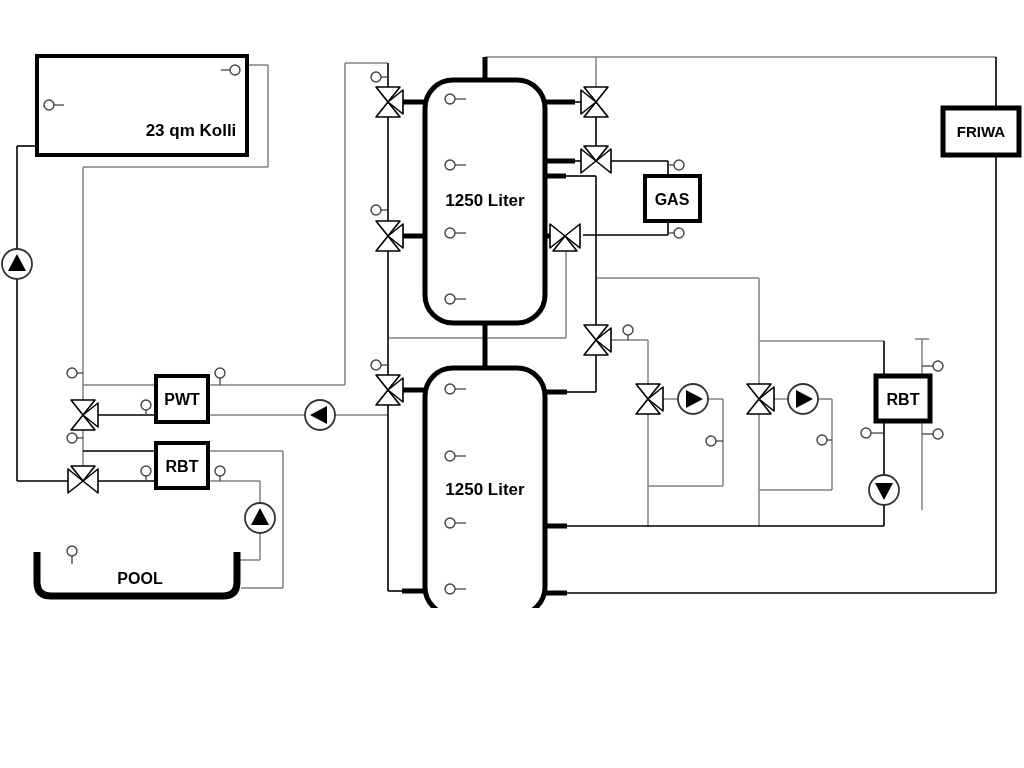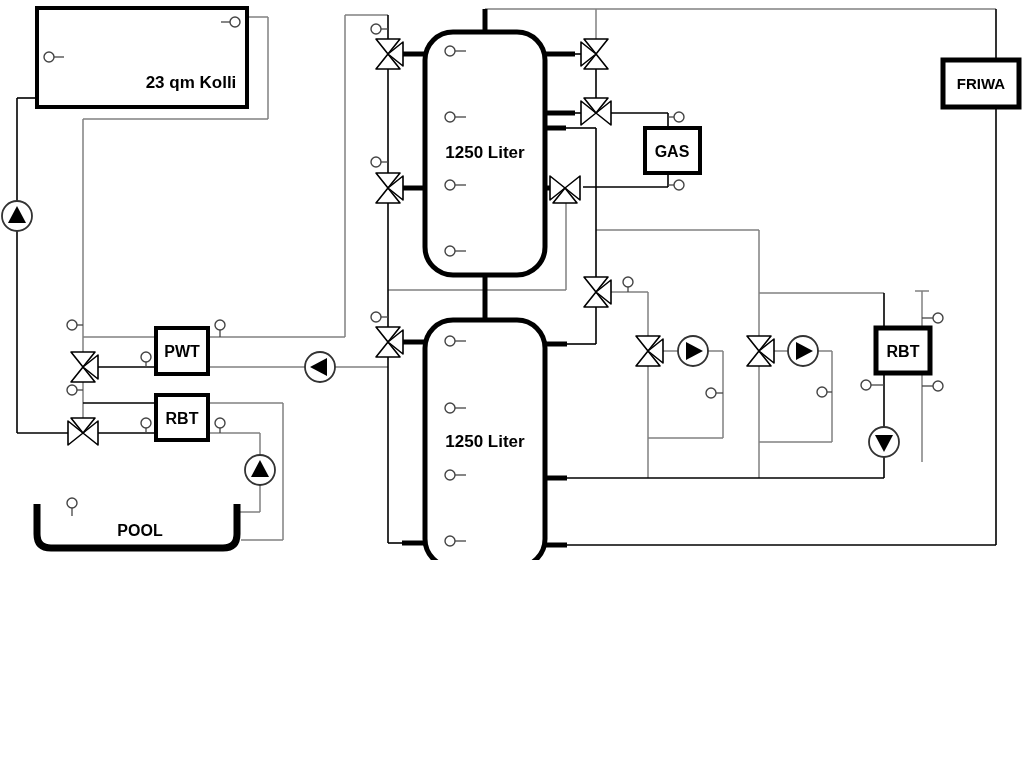--- a/index.html
+++ b/index.html
@@ -1,16 +1,16 @@
 <!DOCTYPE html>
 <html><head>
 <meta charset="utf-8">
 <style>
   html,body{margin:0;padding:0;background:#fff;}
-  .stage{position:relative;width:1024px;height:560px;background:#15803d;overflow:hidden;}
+  .stage{position:relative;width:1024px;height:560px;background:#15803d;overflow:hidden;margin-top:48px;}
   svg{display:block;}
   .pg{stroke:#808080;stroke-width:1.5;fill:none;}
   .pd{stroke:#000;stroke-width:1.6;fill:none;}
   .pt{stroke:#000;stroke-width:5;fill:none;}
   .box{fill:#fff;stroke:#000;}
   .valve polygon{fill:#fff;stroke:#000;stroke-width:1.6;stroke-linejoin:round;}
   .pump circle{fill:#fff;stroke:#333;stroke-width:1.8;}
   .pump polygon{fill:#000;}
   .sensor circle{fill:#fff;stroke:#444;stroke-width:1.4;}
   .sensor line{stroke:#444;stroke-width:1.3;}

